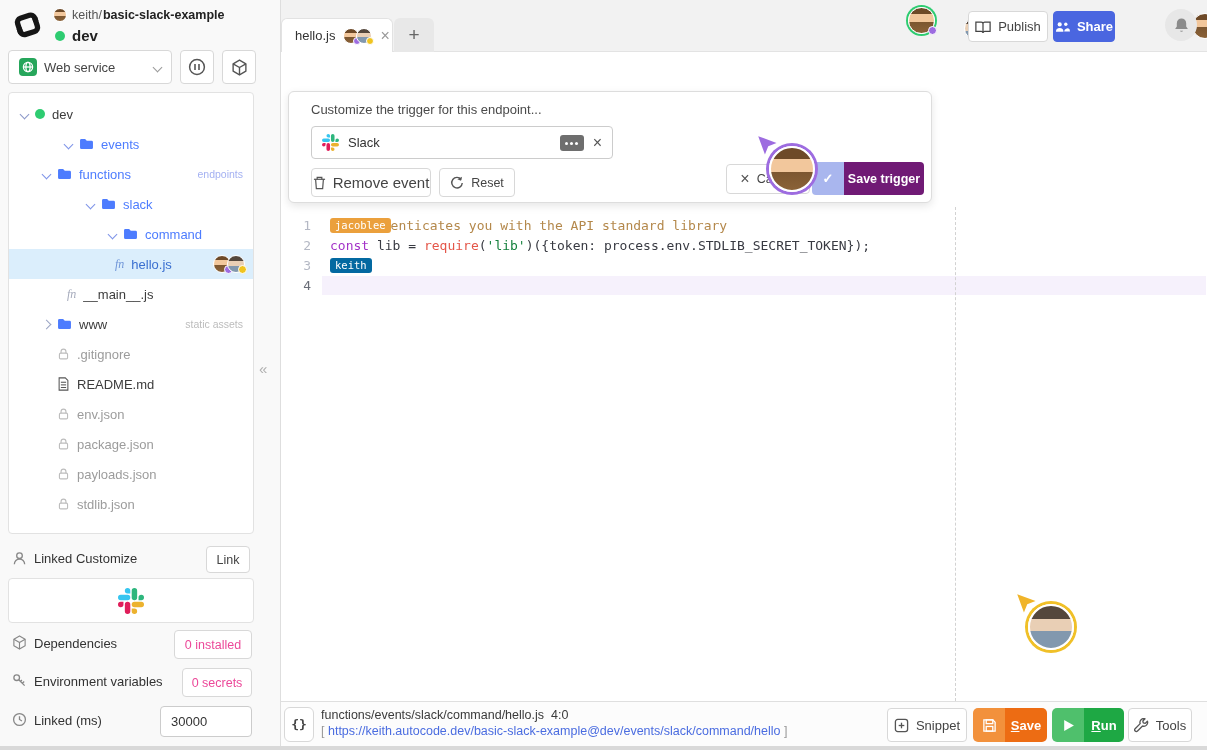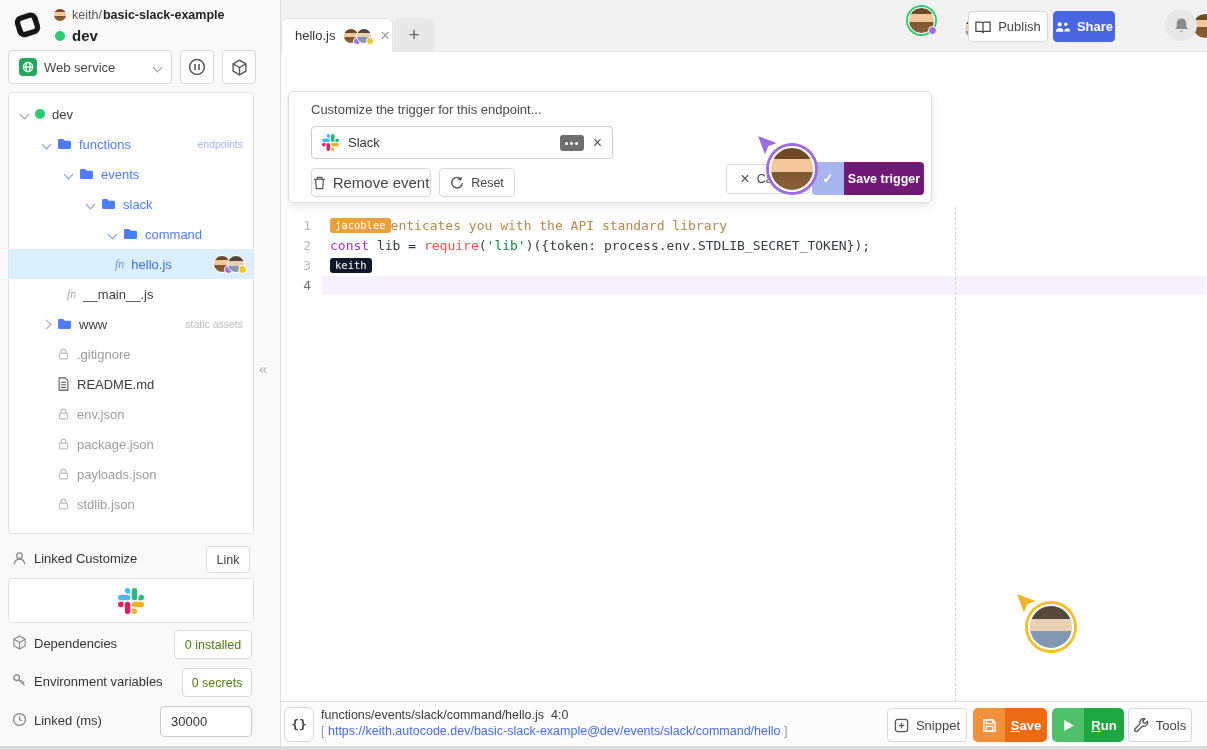--- a/index.html
+++ b/index.html
@@ -26,21 +26,21 @@
   .trow .blue{color:#4d7cfe;}
   .trow .dark{color:#3c3c3c;}
   .trow .gray{color:#9c9c9c;}
   .tbadge{margin-left:auto;margin-right:10px;font-size:10.5px;color:#a4b1f2;}
   .tbadge.gr{color:#bcbcbc;}
   .fnic{font-family:"Liberation Serif",serif;font-style:italic;font-size:12px;color:#a5aabb;}
   .fnic.bl{color:#6f95d8;}
   .selrow{background:#dbeefc;}
   .rowavs{margin-left:auto;margin-right:8px;display:flex;}
   .panel-label{font-size:13px;color:#333;}
-  .cntbtn{font-size:12.5px;color:#4d7c0f;}
+  .cntbtn{font-size:12.5px;color:#ec4899;}
   
   #main{position:absolute;left:281px;top:0;width:926px;height:750px;}
   #topband{position:absolute;left:0;top:0;width:926px;height:52px;background:#f2f2f2;border-bottom:1px solid #e3e3e3;box-sizing:border-box;}
   .tab{position:absolute;left:0;top:18px;width:112px;height:34px;background:#fff;border:1px solid #e2e2e2;border-bottom:none;border-radius:6px 6px 0 0;display:flex;align-items:center;box-sizing:border-box;padding-left:13px;font-size:13px;color:#333;}
   .tabplus{position:absolute;left:113px;top:18px;width:40px;height:34px;background:#e8e8e8;border-radius:6px 6px 0 0;display:flex;align-items:center;justify-content:center;font-size:19px;color:#666;cursor:pointer;}
   
   .trigsel{position:absolute;left:7px;top:56px;width:258px;height:33px;display:flex;align-items:center;gap:8px;padding:0 10px;justify-content:flex-start;}
   .trigcard{position:absolute;left:7px;top:91px;width:642px;height:110px;background:#fff;border:1px solid #ddd;border-radius:6px;box-shadow:0 3px 8px rgba(0,0,0,.10);z-index:5;}
   .combo{position:absolute;display:flex;align-items:center;box-sizing:border-box;border-radius:4px;background:#fff;}
   
@@ -125,35 +125,35 @@
     </div>
 
     <div class="card abs" style="left:8px;top:92px;width:246px;height:442px;padding-top:6px">
 
       <div class="trow" style="padding-left:12px">
         <span class="chv" style="color:#8b97c9"></span>
         <span class="gdot"></span>
         <span class="dark">dev</span>
       </div>
 
+      <div class="trow" style="padding-left:56px">
+        <span class="chv" style="color:#7d93e8"></span>
+        <svg width="15" height="12" viewBox="0 0 16 13">
+            <path d="M1 2.5 A1.5 1.5 0 0 1 2.5 1 h4 l1.8 2 h5.2 A1.5 1.5 0 0 1 15 4.5 v6 A1.5 1.5 0 0 1 13.5 12 h-11 A1.5 1.5 0 0 1 1 10.5 z" fill="#4d7cfe"></path>
+          </svg>
+        <span class="blue">events</span>
+      </div>
+
       <div class="trow" style="padding-left:34px">
         <span class="chv" style="color:#7d93e8"></span>
         <svg width="15" height="12" viewBox="0 0 16 13">
             <path d="M1 2.5 A1.5 1.5 0 0 1 2.5 1 h4 l1.8 2 h5.2 A1.5 1.5 0 0 1 15 4.5 v6 A1.5 1.5 0 0 1 13.5 12 h-11 A1.5 1.5 0 0 1 1 10.5 z" fill="#4d7cfe"></path>
           </svg>
         <span class="blue">functions</span>
         <span class="tbadge">endpoints</span>
-      </div>
-
-      <div class="trow" style="padding-left:56px">
-        <span class="chv" style="color:#7d93e8"></span>
-        <svg width="15" height="12" viewBox="0 0 16 13">
-            <path d="M1 2.5 A1.5 1.5 0 0 1 2.5 1 h4 l1.8 2 h5.2 A1.5 1.5 0 0 1 15 4.5 v6 A1.5 1.5 0 0 1 13.5 12 h-11 A1.5 1.5 0 0 1 1 10.5 z" fill="#4d7cfe"></path>
-          </svg>
-        <span class="blue">events</span>
       </div>
 
       <div class="trow" style="padding-left:78px">
         <span class="chv" style="color:#7d93e8"></span>
         <svg width="15" height="12" viewBox="0 0 16 13">
             <path d="M1 2.5 A1.5 1.5 0 0 1 2.5 1 h4 l1.8 2 h5.2 A1.5 1.5 0 0 1 15 4.5 v6 A1.5 1.5 0 0 1 13.5 12 h-11 A1.5 1.5 0 0 1 1 10.5 z" fill="#4d7cfe"></path>
           </svg>
         <span class="blue">slack</span>
       </div>
 
@@ -421,21 +421,21 @@
 
       <div class="ln" style="top:164px">1</div>
       <div class="ln" style="top:184px">2</div>
       <div class="ln" style="top:204px">3</div>
       <div class="ln" style="top:224px;color:#6a6e78">4</div>
 
       <div class="cl" style="top:164px"><span class="curlabel" style="background:#eba03c">jacoblee</span><span class="tok-cm">enticates you with the API standard library</span></div>
 
       <div class="cl" style="top:184px"><span class="tok-kw">const</span><span> lib = </span><span class="tok-fn">require</span><span>(</span><span class="tok-str">'lib'</span><span>)({token: process.env.STDLIB_SECRET_TOKEN});</span></div>
 
-      <div class="cl" style="top:204px"><span class="curlabel" style="background:#0f172a">keith</span></div>
+      <div class="cl" style="top:204px"><span class="curlabel" style="background:#0369a1">keith</span></div>
 
       <div class="cl" style="top:224px"></div>
     </div>
 
     <div id="statusbar">
       <div class="btn abs" style="left:3px;top:5px;width:30px;height:35px;border-radius:6px;font-family:'DejaVu Sans Mono',monospace;font-weight:bold;font-size:13px">{}</div>
       <div class="sb-line1"><span>functions/events/slack/command/hello.js</span>&nbsp;&nbsp;<span>4:0</span></div>
       <div class="sb-line2"><span>[</span> <span class="sb-url">https://keith.autocode.dev/basic-slack-example@dev/events/slack/command/hello</span> <span>]</span></div>
 
       <div class="btn abs" style="left:606px;top:6px;width:80px;height:34px">

